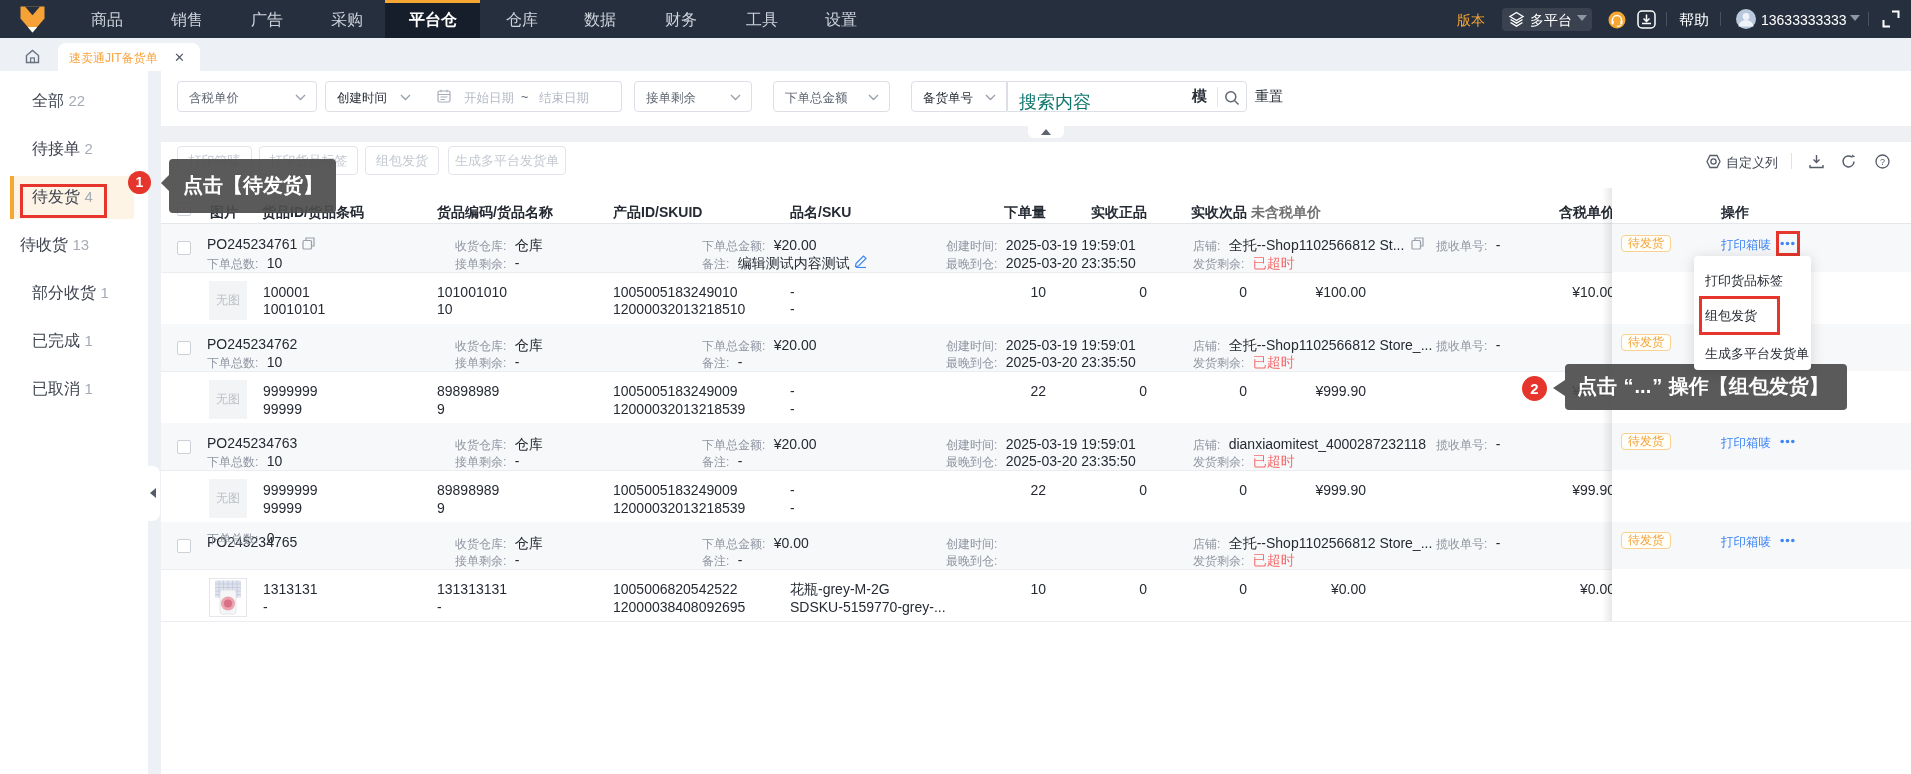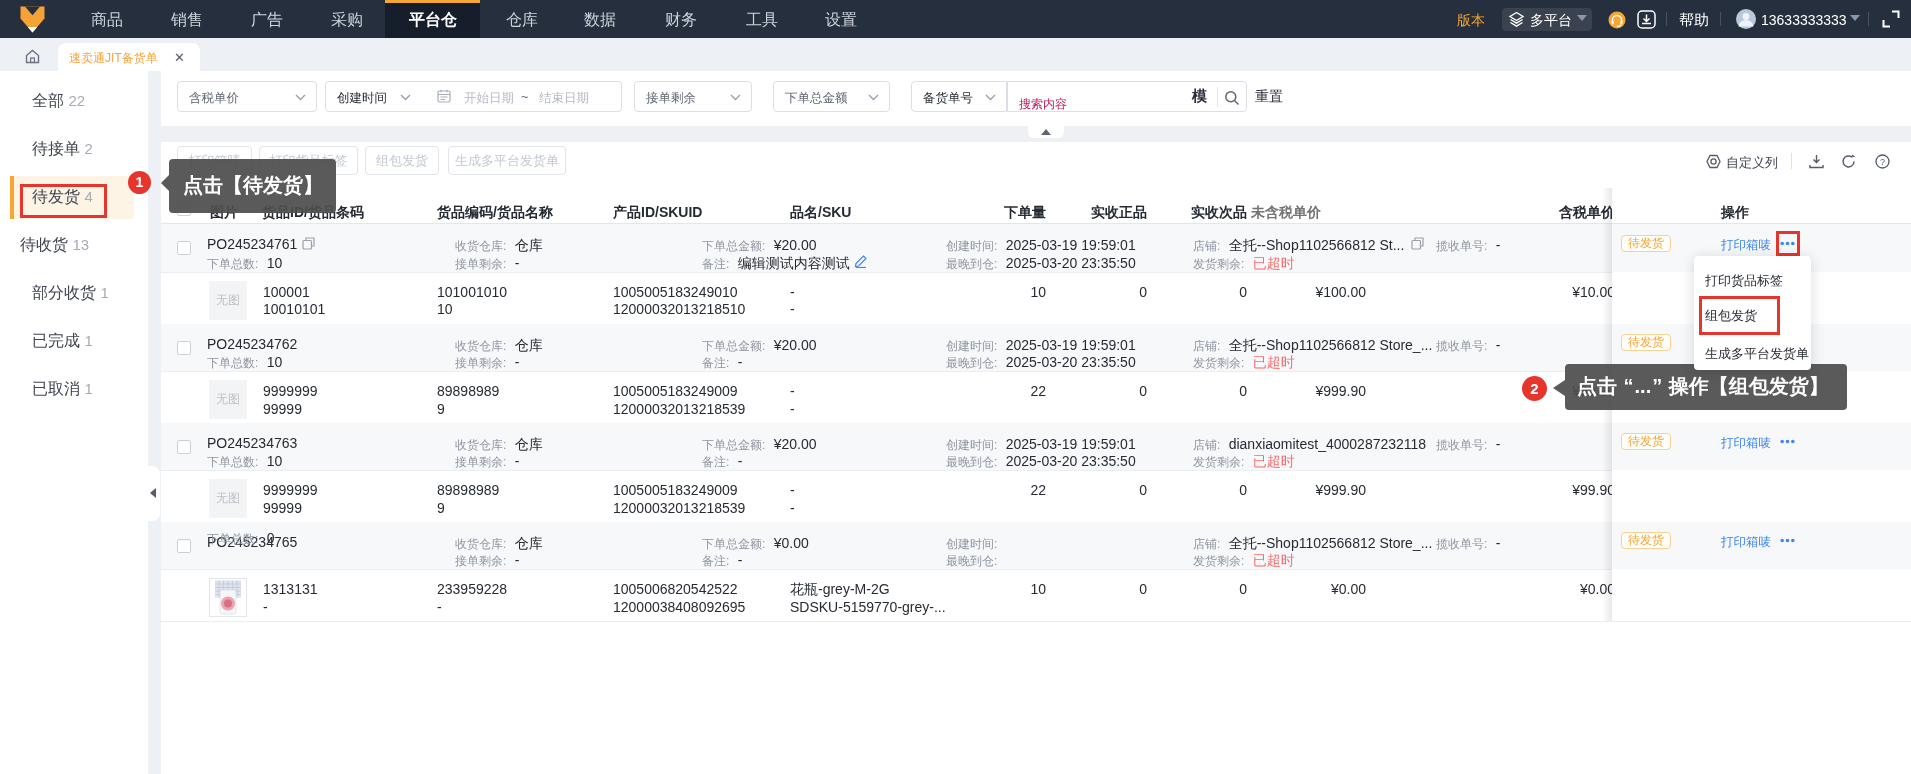--- a/index.html
+++ b/index.html
@@ -116,21 +116,21 @@
 <div class="abs nowrap" style="left:785px;top:89.5px;font-size:12.5px;color:#5f6672;">下单总金额</div>
 <svg class="abs" style="left:868px;top:94px;" width="11" height="7" viewBox="0 0 11 7">
       <path d="M1,1 L5.5,5.5 L10,1" fill="none" stroke="#9aa0ab" stroke-width="1.4"></path>
     </svg>
 <div class="abs" style="left:911px;top:81px;width:96px;height:31px;border:1px solid #dcdfe6;border-radius:4px 0 0 4px;background:#fff;"></div>
 <div class="abs nowrap" style="left:923px;top:89.5px;font-size:12.5px;color:#2a2f38;">备货单号</div>
 <svg class="abs" style="left:985px;top:94px;" width="11" height="7" viewBox="0 0 11 7">
       <path d="M1,1 L5.5,5.5 L10,1" fill="none" stroke="#9aa0ab" stroke-width="1.4"></path>
     </svg>
 <div class="abs" style="left:1007px;top:81px;width:240px;height:31px;border:1px solid #dcdfe6;border-left:1px solid #dcdfe6;border-radius:0 4px 4px 0;background:#fff;"></div>
-<div class="abs" style="left:1019px;top:96px;font-size:12px;color:#be185d;">搜索内容</div>
+<div class="abs" style="left:1019px;top:90px;font-size:18px;color:#0f766e;">搜索内容</div>
 <div class="abs b" style="left:1192px;top:87px;font-size:15px;color:#2a2f38;">模</div>
 <div class="abs" style="left:1217px;top:87px;width:1px;height:20px;background:#e3e6ea;"></div>
 <svg class="abs" style="left:1224px;top:90px;" width="16" height="16" viewBox="0 0 16 16">
 <circle cx="6.8" cy="6.8" r="5" fill="none" stroke="#5f6672" stroke-width="1.5"></circle>
 <path d="M10.5,10.5 L14.5,14.5" stroke="#5f6672" stroke-width="1.5"></path>
 </svg>
 <div class="abs" style="left:1255px;top:88px;font-size:14px;color:#2a2f38;">重置</div>
 <div class="abs" style="left:161px;top:126px;width:1750px;height:16px;background:#eef0f4;"></div>
 <div class="abs" style="left:1028px;top:126px;width:36px;height:12px;background:#fff;border-radius:0 0 6px 6px;"></div>
 <div class="abs" style="left:1041px;top:129px;width:0;height:0;border-left:5px solid transparent;border-right:5px solid transparent;border-bottom:6px solid #5f6672;"></div>
@@ -283,21 +283,21 @@
 <svg class="abs" style="left:209px;top:578.0px;" width="38" height="39" viewBox="0 0 38 39">
 <rect x="0.5" y="0.5" width="37" height="38" fill="#fff" stroke="#e4e6ea"></rect>
 <rect x="6" y="2.5" width="26" height="17" fill="#dfe3ee"></rect>
 <path d="M6,6 H32 M6,9.5 H32 M6,13 H32 M6,16.5 H32 M10,2.5 V19.5 M14.5,2.5 V19.5 M19,2.5 V19.5 M23.5,2.5 V19.5 M28,2.5 V19.5" stroke="#c3c9da" stroke-width="0.8"></path>
 <rect x="11" y="12" width="16" height="24" rx="2.5" fill="#f5f6f8" stroke="#dcdfe5" stroke-width="0.8"></rect>
 <circle cx="19" cy="25.5" r="7" fill="#eba3b0"></circle>
 <circle cx="19" cy="25.5" r="4" fill="#d96f85"></circle>
 </svg>
 <div class="abs val nowrap" style="left:263px;top:581.0px;">1313131</div>
 <div class="abs val nowrap" style="left:263px;top:598.5px;">-</div>
-<div class="abs val nowrap" style="left:437px;top:581.0px;">233959228</div>
+<div class="abs val nowrap" style="left:437px;top:581.0px;">131313131</div>
 <div class="abs val nowrap" style="left:437px;top:598.5px;">-</div>
 <div class="abs val nowrap" style="left:613px;top:581.0px;">1005006820542522</div>
 <div class="abs val nowrap" style="left:613px;top:598.5px;">12000038408092695</div>
 <div class="abs val nowrap" style="left:790px;top:581.0px;">花瓶-grey-M-2G</div>
 <div class="abs val nowrap" style="left:790px;top:598.5px;">SDSKU-5159770-grey-...</div>
 <div class="abs val nowrap" style="left:886px;top:581.0px;width:160px;text-align:right;">10</div>
 <div class="abs val nowrap" style="left:987px;top:581.0px;width:160px;text-align:right;">0</div>
 <div class="abs val nowrap" style="left:1087px;top:581.0px;width:160px;text-align:right;">0</div>
 <div class="abs val nowrap" style="left:1206px;top:581.0px;width:160px;text-align:right;">¥0.00</div>
 <div class="abs val nowrap" style="left:1455px;top:581.0px;width:160px;text-align:right;">¥0.00</div>

